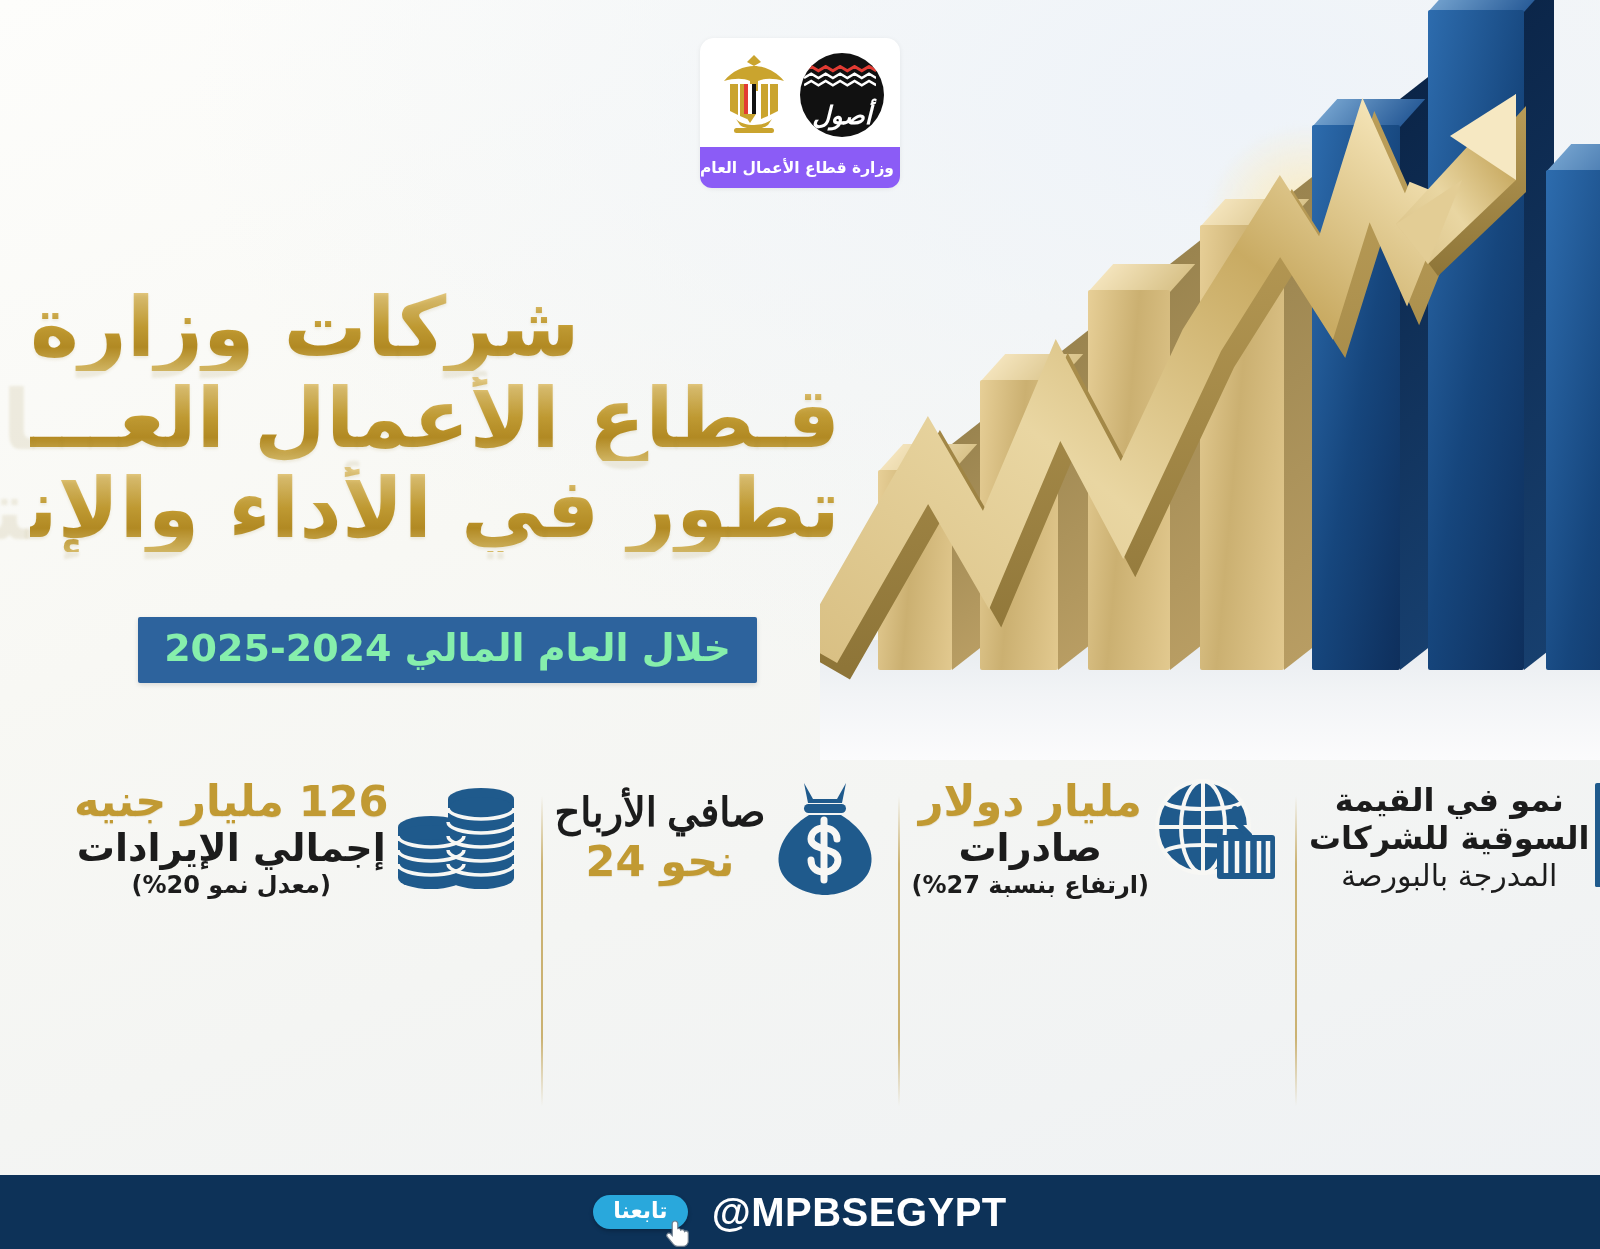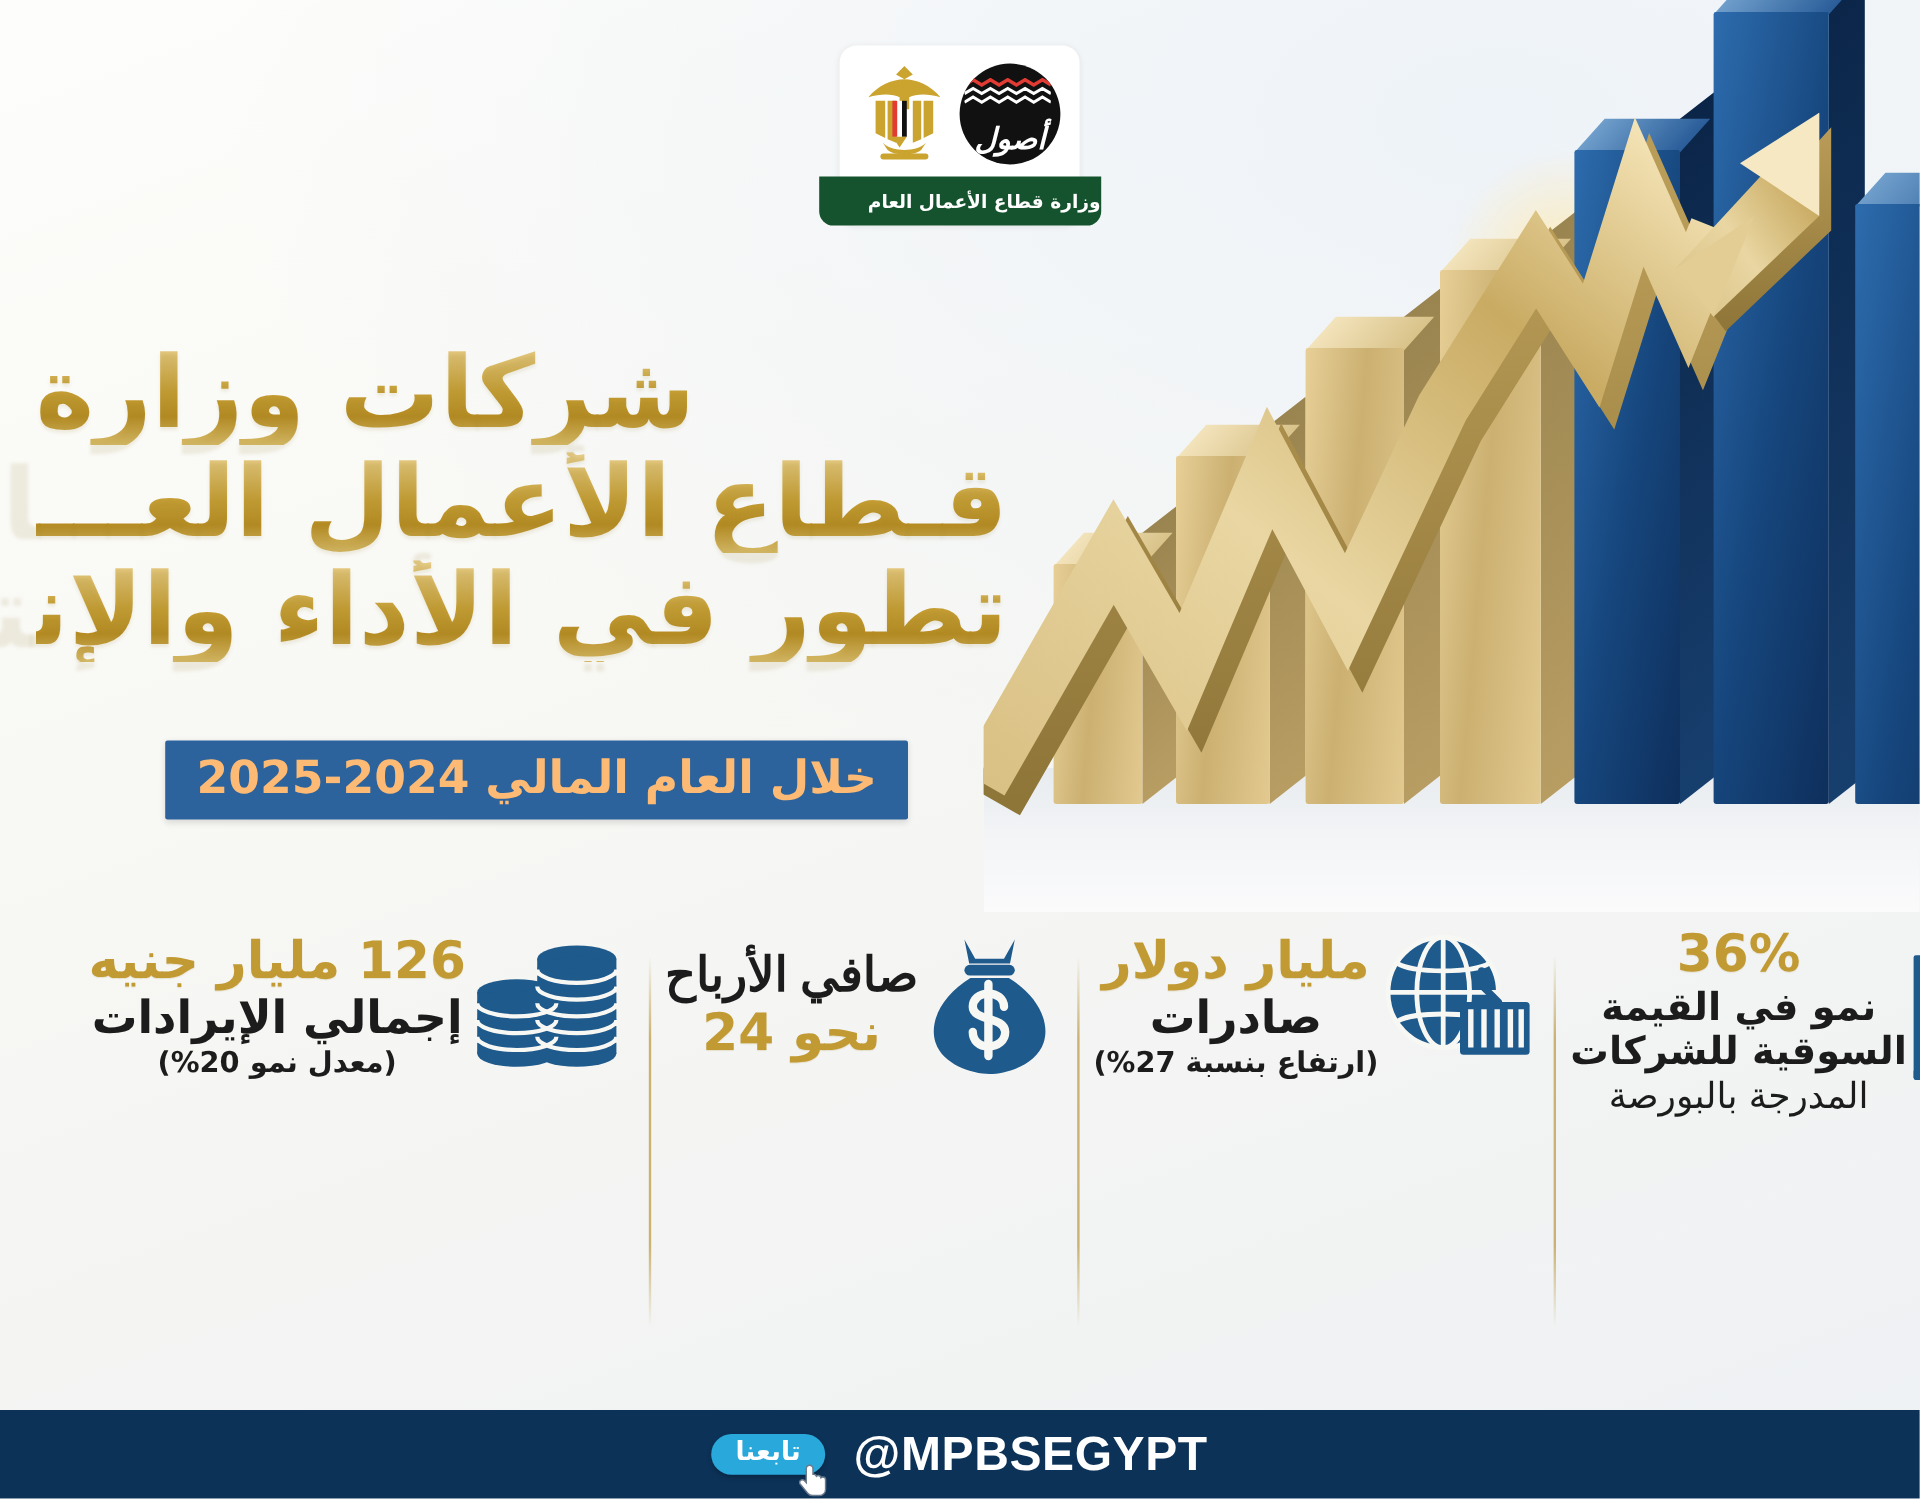--- a/index.html
+++ b/index.html
@@ -34,23 +34,23 @@
     position:absolute;top:12px;left:8px;right:8px;height:26px;
   }
   .emblem-circle .ar{
     position:absolute;bottom:9px;left:0;right:0;text-align:center;
     color:#fff;font-size:25px;font-weight:bold;line-height:1;
     font-family:"DejaVu Sans",sans-serif;
     font-style:italic;
   }
   .emblem-eagle{width:76px;height:88px;display:flex;align-items:center;justify-content:center;}
   .logo-banner{
-    width:100%;height:42px;background:#14532d;
+    width:100%;height:42px;background:#8b5cf6;
     border-radius:0 0 12px 12px;
-    display:flex;align-items:center;justify-content:flex-start;padding-left:35px;
+    display:flex;align-items:center;justify-content:flex-end;
   }
   .logo-banner span{
     color:#ffffff;font-size:15.5px;font-weight:bold;letter-spacing:0;
     font-family:"DejaVu Sans",sans-serif;
   }
 
   
   .hero-art{position:absolute;top:0;right:0;width:780px;height:760px;overflow:hidden;}
   .floor{
     position:absolute;bottom:0;left:0;right:0;height:120px;
@@ -93,21 +93,21 @@
   }
   .hl1{font-size:83px;}
   .hl2{font-size:83px;margin-top:6px;}
   .hl3{font-size:83px;margin-top:6px;}
   .year-banner{
     position:absolute;top:617px;right:843px;
     background:#2d639d;padding:9px 26px 13px;border-radius:2px;
     box-shadow:0 2px 5px rgba(0,0,0,.12);
   }
   .year-banner span{
-    color:#fdba74;font-size:38px;font-weight:bold;white-space:nowrap;
+    color:#86efac;font-size:38px;font-weight:bold;white-space:nowrap;
     font-family:"DejaVu Sans",sans-serif;
   }
 
   
   .stats{
     position:absolute;top:770px;left:0;right:0;height:395px;
     display:flex;flex-direction:row-reverse;align-items:flex-start;
     padding:0 60px;box-sizing:border-box;
   }
   .stat{
@@ -390,21 +390,20 @@
             <rect x="70" y="64" width="19" height="38"></rect>
             <rect x="95" y="38" width="19" height="64"></rect>
           </g>
           <g fill="none" stroke="#1f5a8c" stroke-width="7" stroke-linejoin="miter">
             <path d="M20 58 L52 26 L78 50 L112 14"></path>
           </g>
           <polygon points="118,4 118,32 92,10" fill="#1f5a8c"></polygon>
         </svg>
       </div>
       <div class="stat-lines">
-        <span class="ln ln-gold s-43">36%</span>
         <span class="ln ln-dark s-32">نمو في القيمة</span>
         <span class="ln ln-dark s-32">السوقية للشركات</span>
         <span class="ln ln-light s-30">المدرجة بالبورصة</span>
       </div>
     </div>
 
   </div>
 
   <div class="footer">
     <div class="follow-pill">

